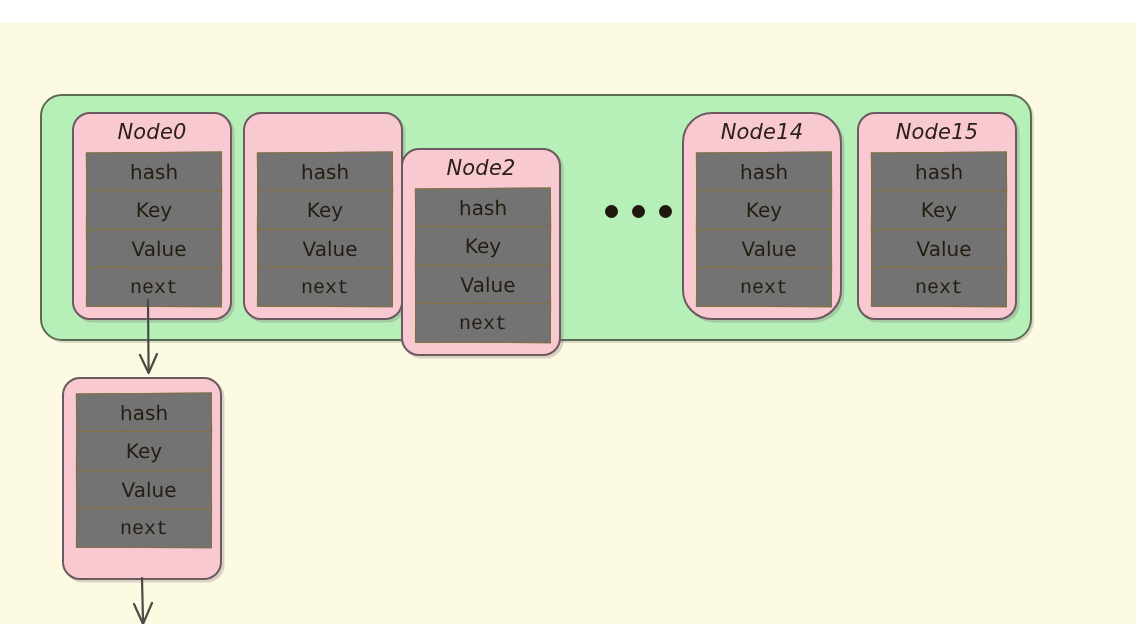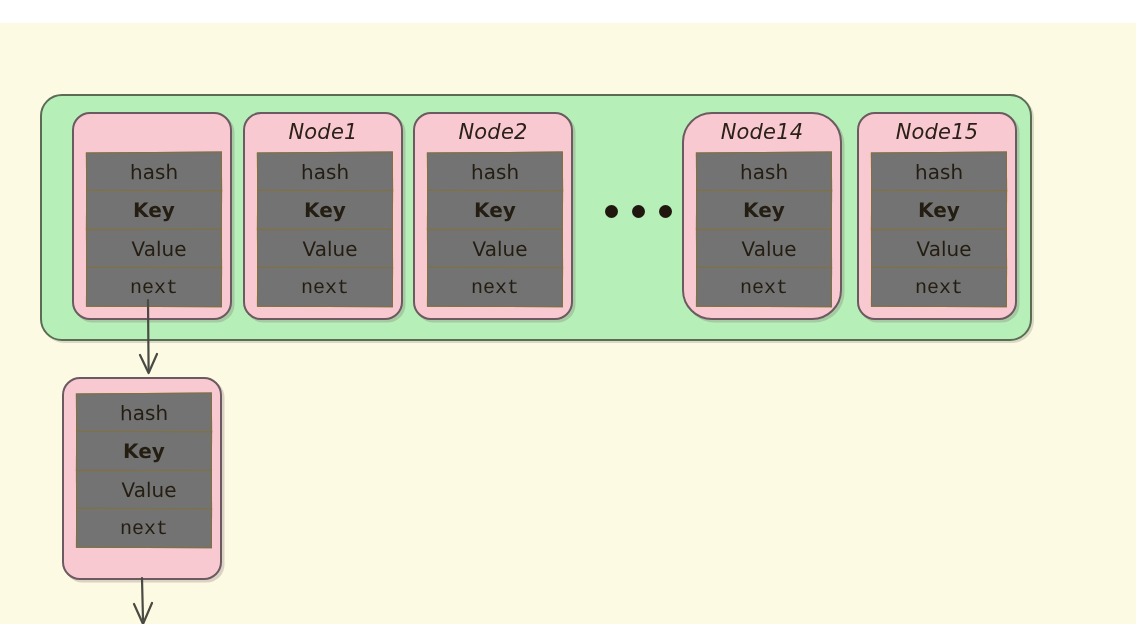--- a/index.html
+++ b/index.html
@@ -92,21 +92,21 @@
     display: flex;
     align-items: center;
     justify-content: center;
     font-family: "DejaVu Sans", sans-serif;
     font-size: 20px;
     color: #241d12;
   }
   .field:first-child { margin-top: 0; }
   
   .field.f0 { transform: rotate(-0.35deg); }
-  .field.f1 { transform: rotate(0.28deg); font-weight: bold; }
+  .field.f1 { transform: rotate(0.28deg); }
   .field.f2 { transform: rotate(-0.2deg); padding-left: 10px; }
   .field.f3 { transform: rotate(0.18deg); font-family: Liberation Mono, monospace; }
 
   
   #ellipsis {
     position: absolute;
     left: 605px;
     top: 205px;
     display: flex;
     gap: 14px;
@@ -140,39 +140,39 @@
 </head>
 <body>
 
 <div id="canvas">
 
   <div id="paper"></div>
 
   <div id="bucket-table">
 
     <div class="node-card in-table" style="left:30px;">
+      <div class="node-title">Node0</div>
       <div class="fields">
         <div class="field f0">hash</div>
         <div class="field f1">Key</div>
         <div class="field f2">Value</div>
         <div class="field f3">next</div>
       </div>
     </div>
 
     <div class="node-card in-table" style="left:201px;">
-      <div class="node-title">Node1</div>
-      <div class="fields">
-        <div class="field f0">hash</div>
-        <div class="field f1">Key</div>
-        <div class="field f2">Value</div>
-        <div class="field f3">next</div>
-      </div>
-    </div>
-
-    <div class="node-card in-table" style="left:371px;">
+      <div class="fields">
+        <div class="field f0">hash</div>
+        <div class="field f1">Key</div>
+        <div class="field f2">Value</div>
+        <div class="field f3">next</div>
+      </div>
+    </div>
+
+    <div class="node-card in-table" style="left:359px;margin-top:36px;">
       <div class="node-title">Node2</div>
       <div class="fields">
         <div class="field f0">hash</div>
         <div class="field f1">Key</div>
         <div class="field f2">Value</div>
         <div class="field f3">next</div>
       </div>
     </div>
 
     <div class="node-card in-table" style="left:640px;border-radius:30px;">

